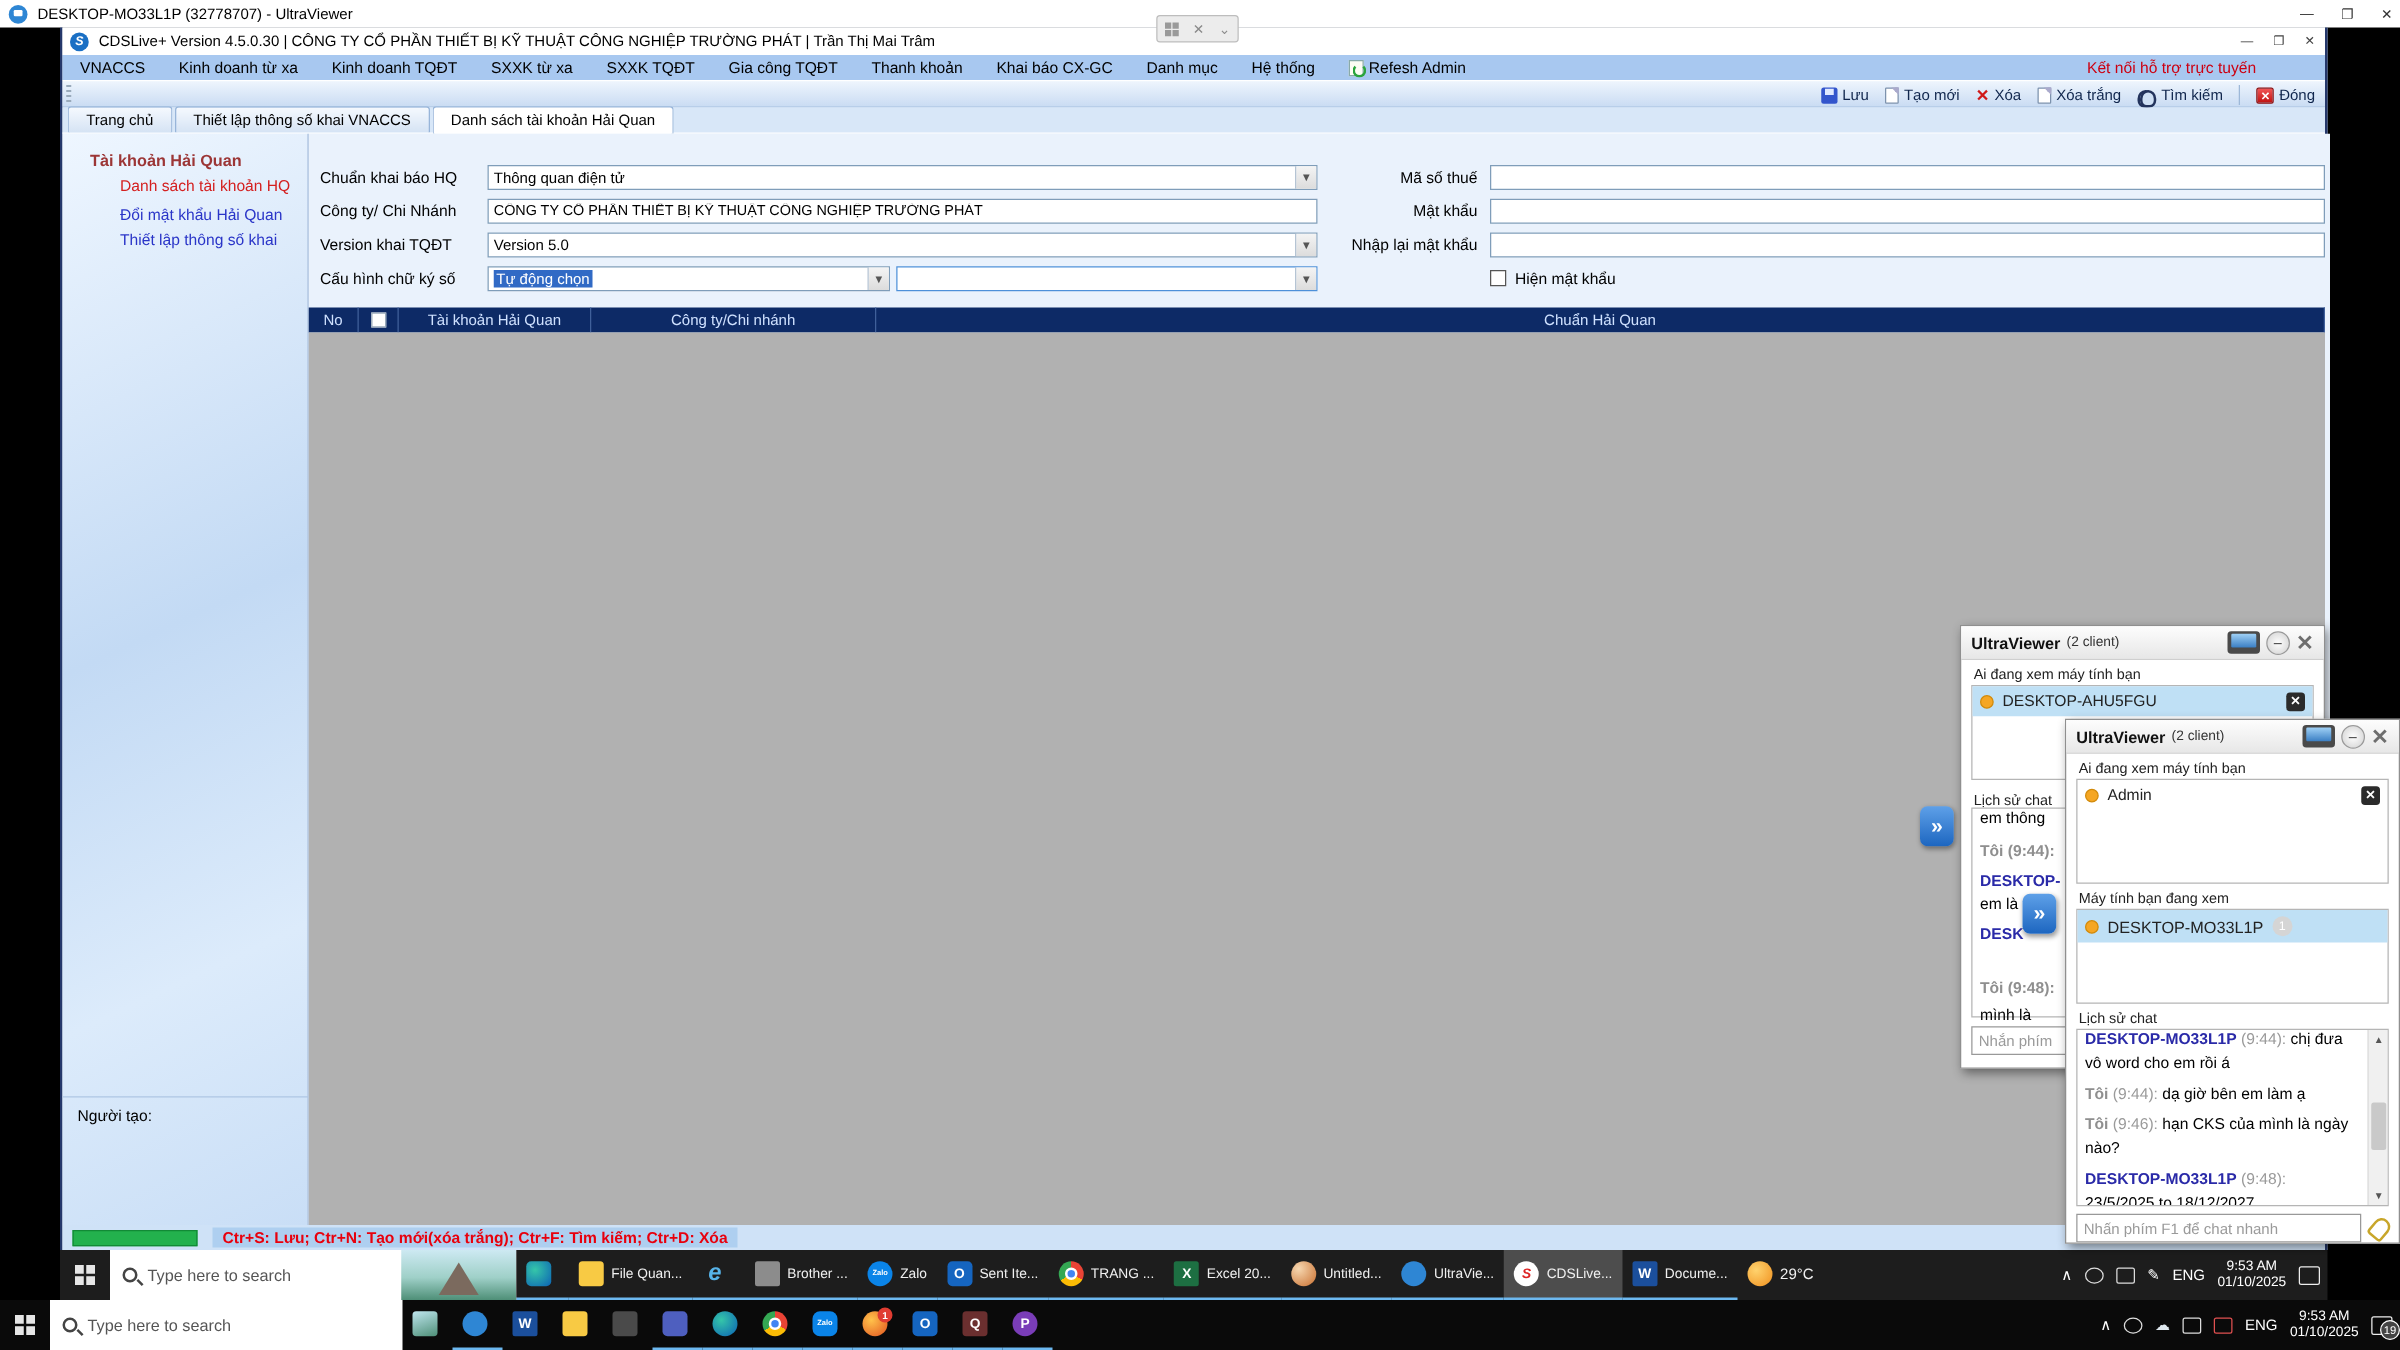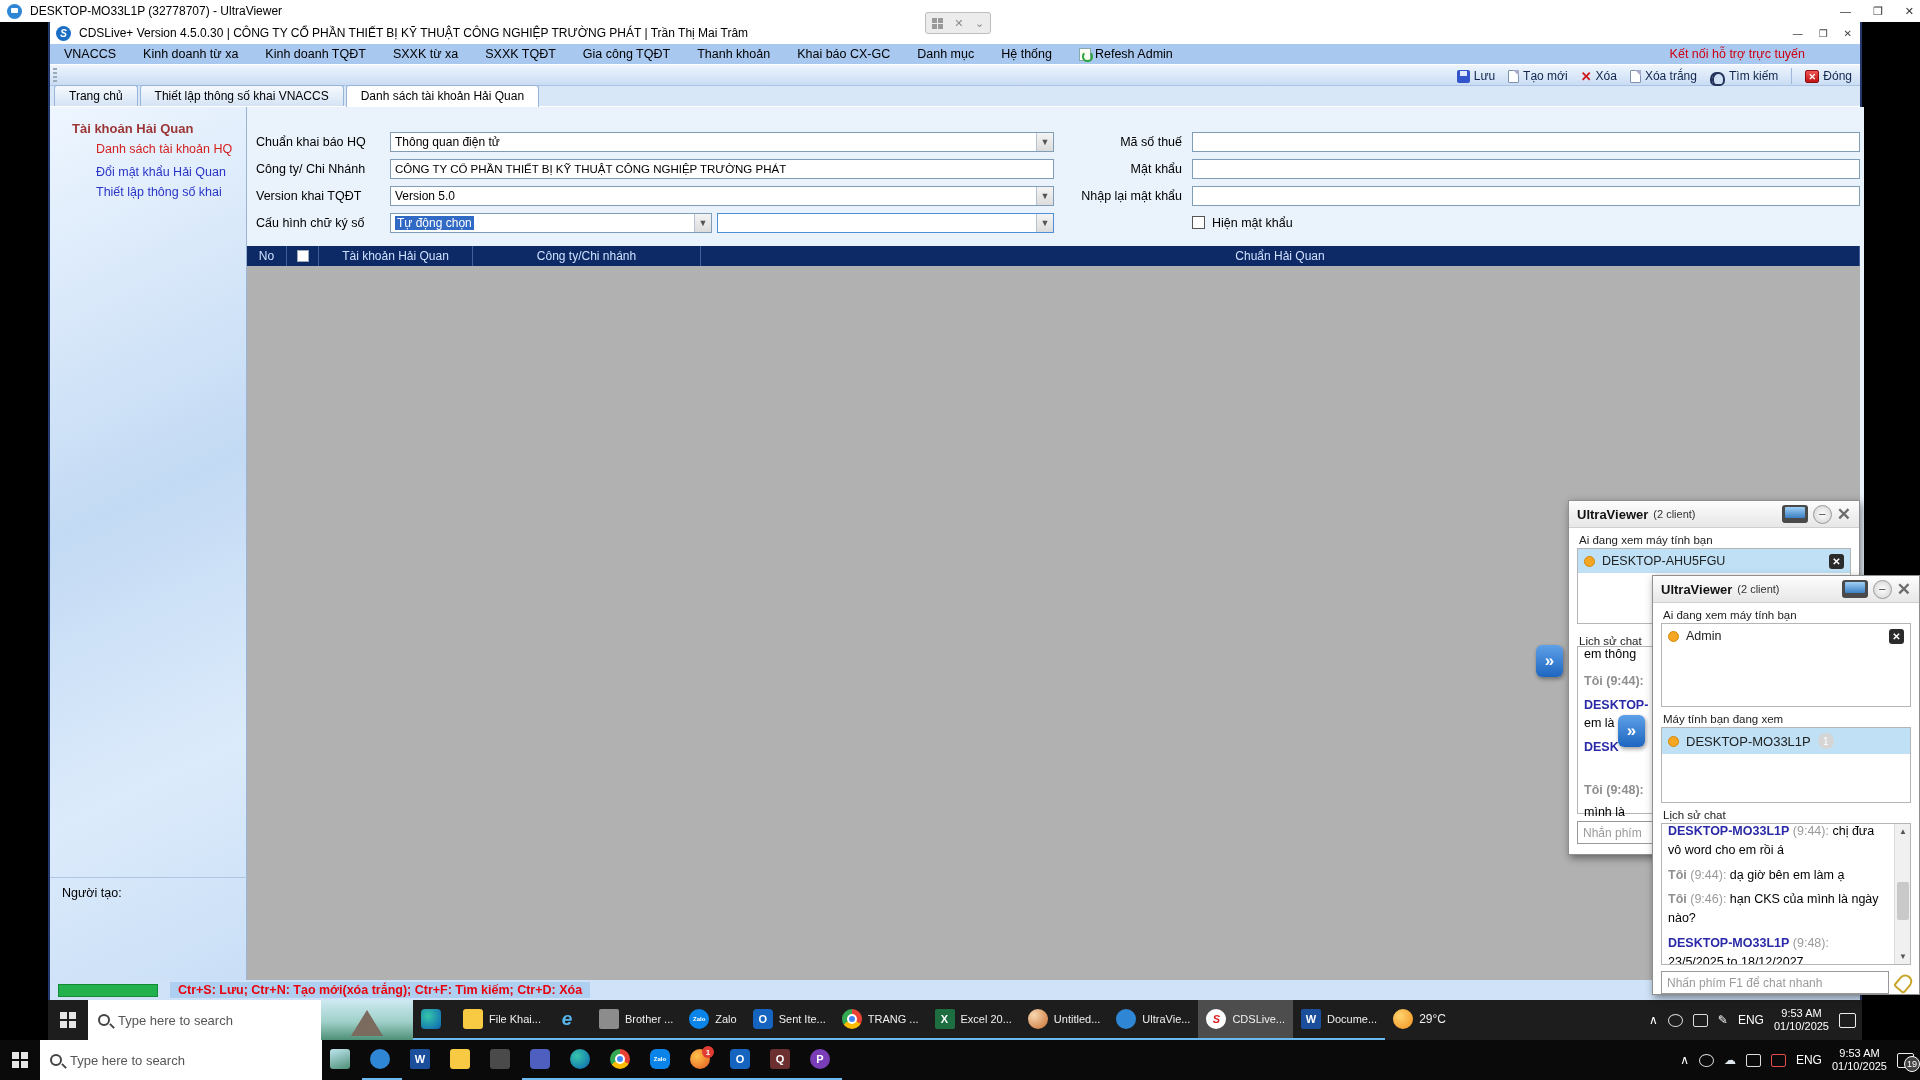--- a/index.html
+++ b/index.html
@@ -347,21 +347,21 @@
   <span class="searchbox" style="width:325px">
     <span class="mag"></span>
     <span>Type here to search</span>
     <span class="scenic"></span>
   </span>
   <span class="tb-app" style="width:42px">
     <span class="app-ico" style="background:radial-gradient(circle at 35% 35%,#35c6a9,#0b62b4)"></span>
     </span>
   <span class="tb-app">
     <span class="app-ico" style="background:#f8ca44; border-radius:3px"></span>
-    <span>File Khai...</span>
+    <span>File Quan...</span>
     </span>
   <span class="tb-app" style="width:42px">
     <span class="app-ico" style="background:transparent; color:#57b3e8; font-size:19px; font-style:italic">e</span>
     </span>
   <span class="tb-app">
     <span class="app-ico" style="background:#8c8c8c; border-radius:2px"></span>
     <span>Brother ...</span>
     </span>
   <span class="tb-app">
     <span class="app-ico" style="background:#0a84e8; border-radius:50%; font-size:6px">Zalo</span>

